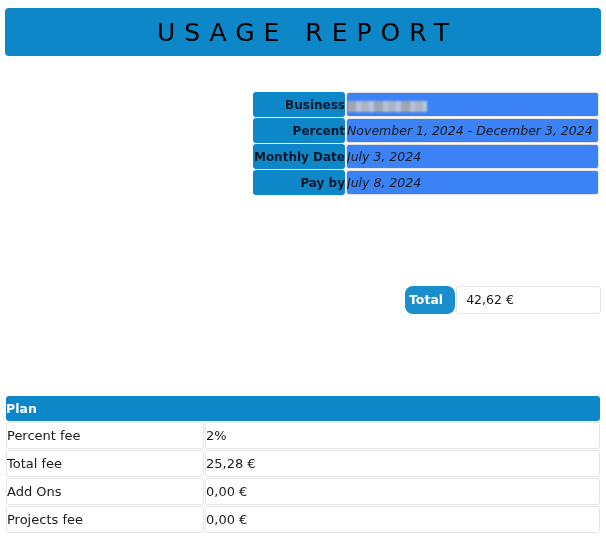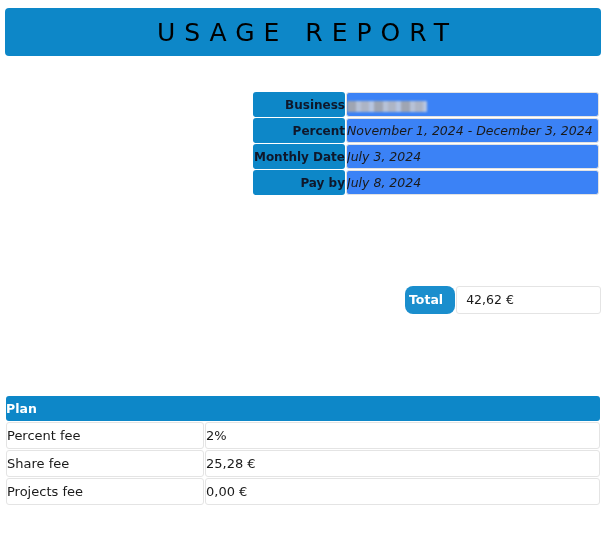--- a/index.html
+++ b/index.html
@@ -249,22 +249,26 @@
       <tr>
         <th class="plan-head" colspan="2">Plan</th>
       </tr>
     </thead>
     <tbody>
       <tr>
         <td class="plan-cell">Percent fee</td>
         <td class="plan-cell">2%</td>
       </tr>
       <tr>
-        <td class="plan-cell">Share fee</td>
+        <td class="plan-cell">Total fee</td>
         <td class="plan-cell">25,28 €</td>
+      </tr>
+      <tr>
+        <td class="plan-cell">Add Ons</td>
+        <td class="plan-cell">0,00 €</td>
       </tr>
       <tr>
         <td class="plan-cell">Projects fee</td>
         <td class="plan-cell">0,00 €</td>
       </tr>
     </tbody>
   </table>
 
 </div>
 

